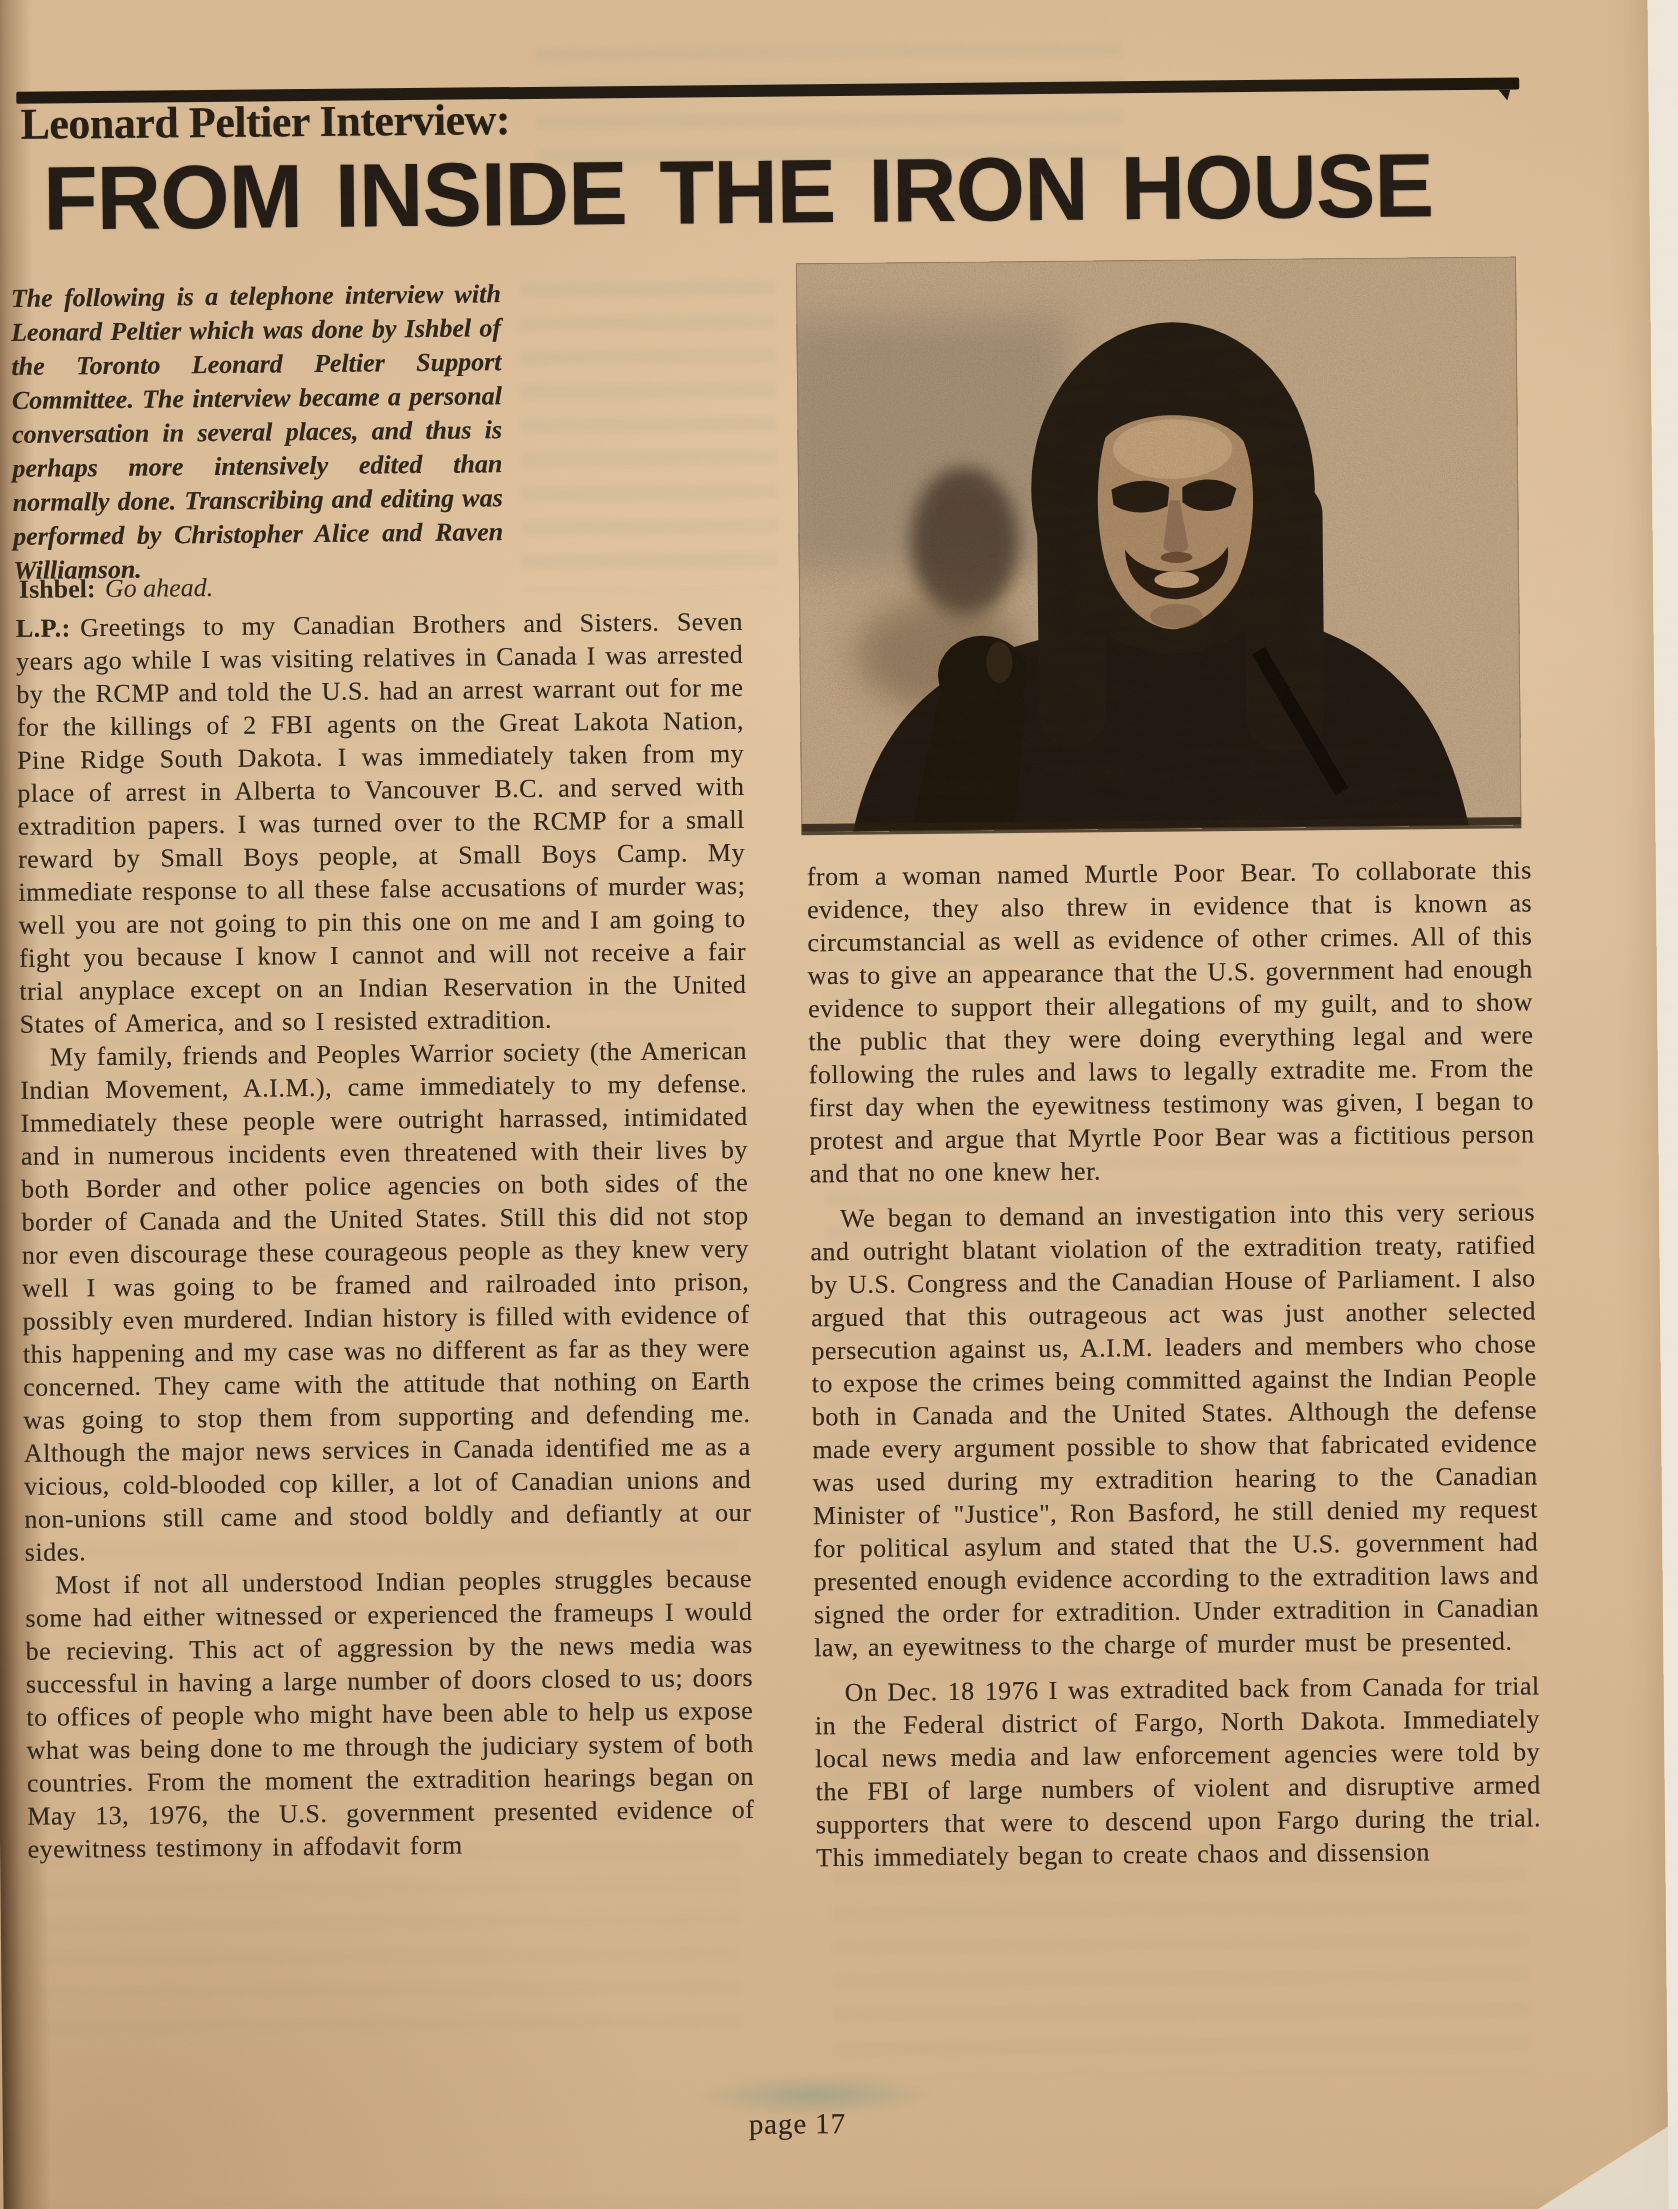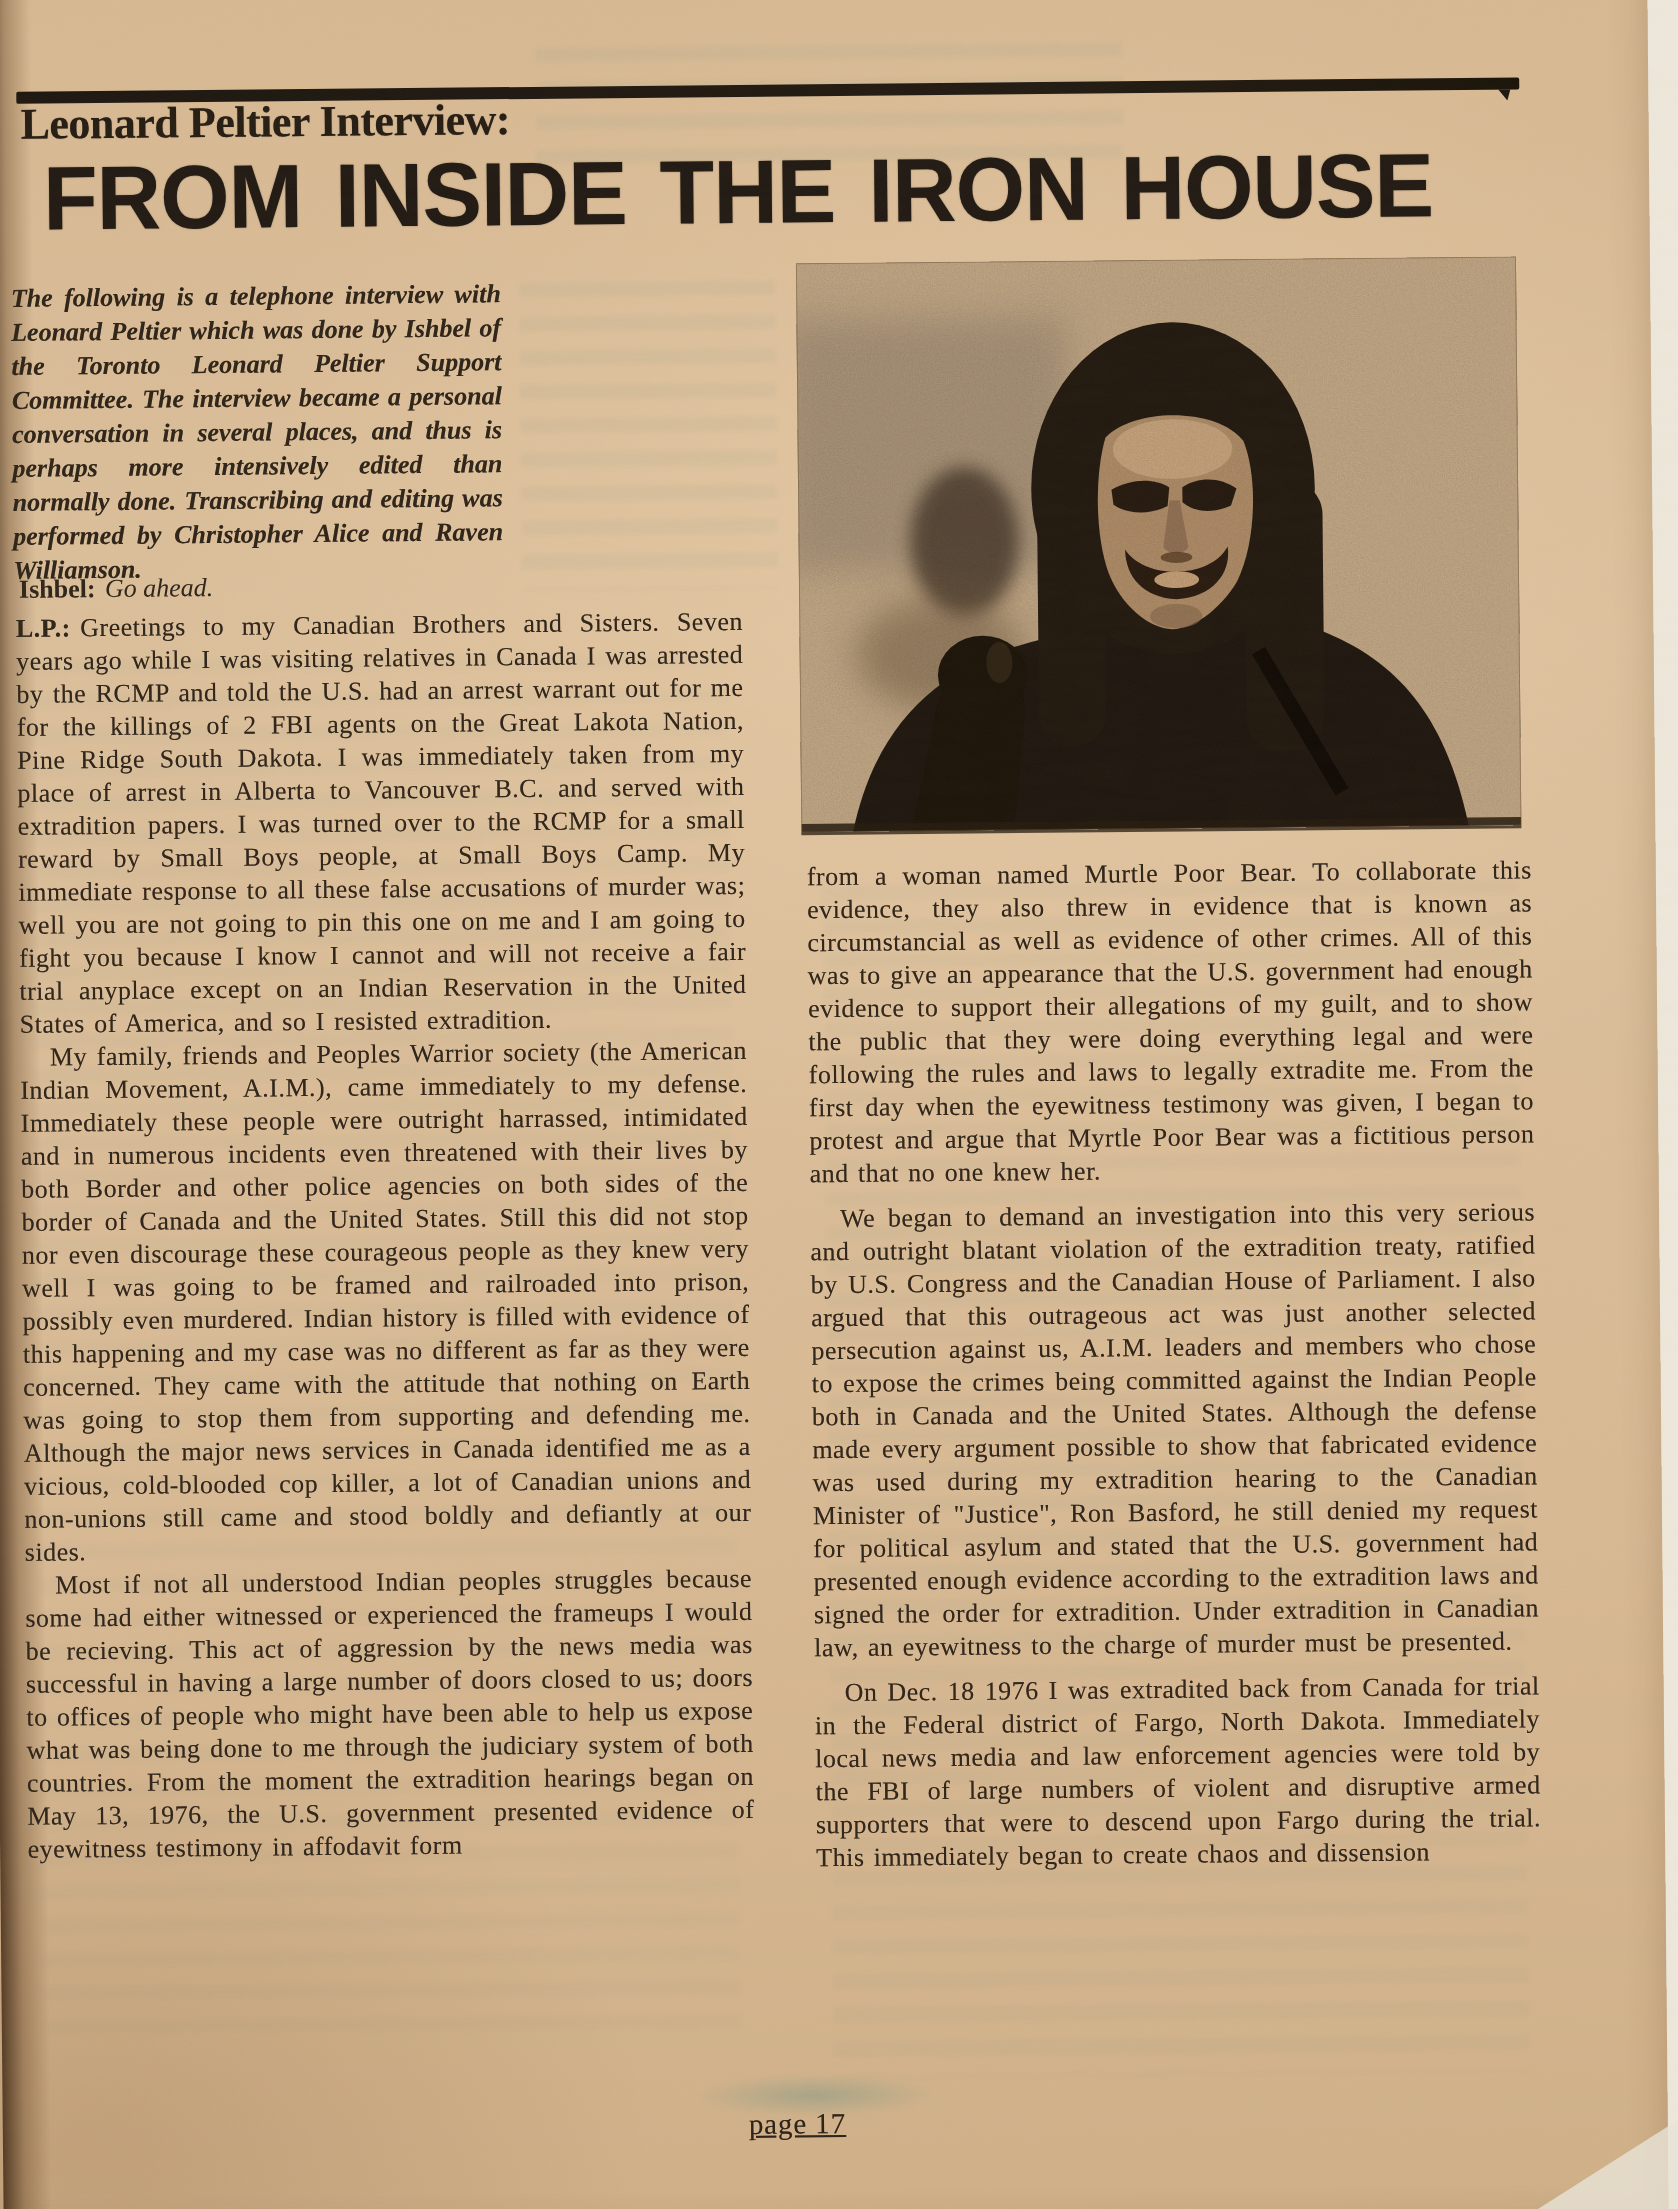--- a/index.html
+++ b/index.html
@@ -89,21 +89,20 @@
   .photo-frame{
     position:absolute;left:804px;top:263px;width:720px;height:569px;
     box-shadow:0 2.8px 0 rgba(36,26,14,0.75), inset 0 0 0 0.9px rgba(80,60,35,0.5);
     overflow:hidden;
   }
   .photo-frame svg{display:block;width:100%;height:100%;}
   .page-number{
     position:absolute;left:739px;top:2107px;
     font-size:29px;color:#2b2217;letter-spacing:0.9px;
     text-shadow:0 0 0.6px rgba(43,34,23,0.45);
-    text-decoration:underline;
   }
   .corner-cut{
     position:absolute;right:0px;bottom:0px;width:140px;height:89px;
     background:#e9e4d7;
     clip-path:polygon(100% 0, 100% 100%, 0 100%);
     opacity:0.8;
   }
 </style>
 </head>
 <body>

